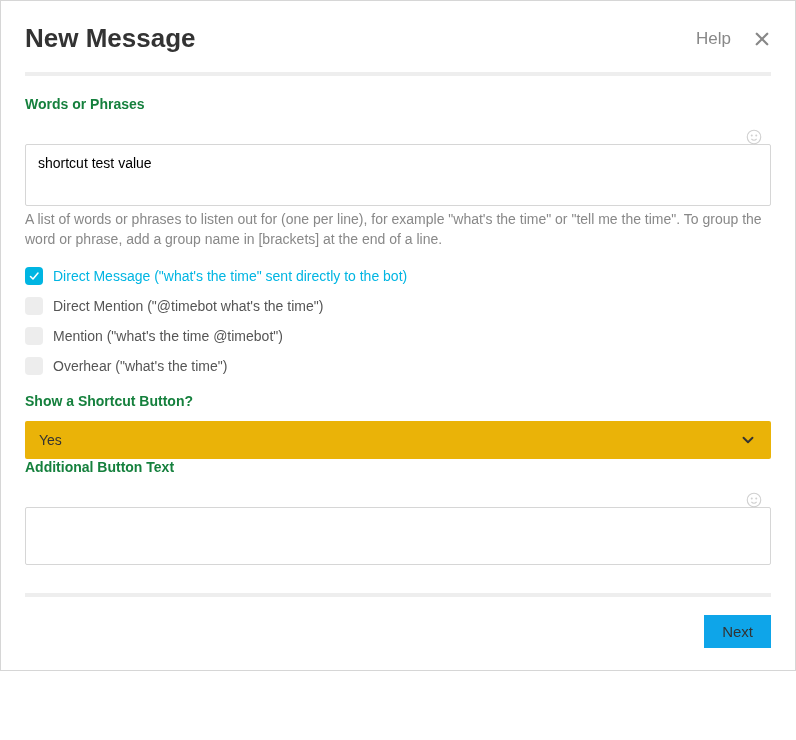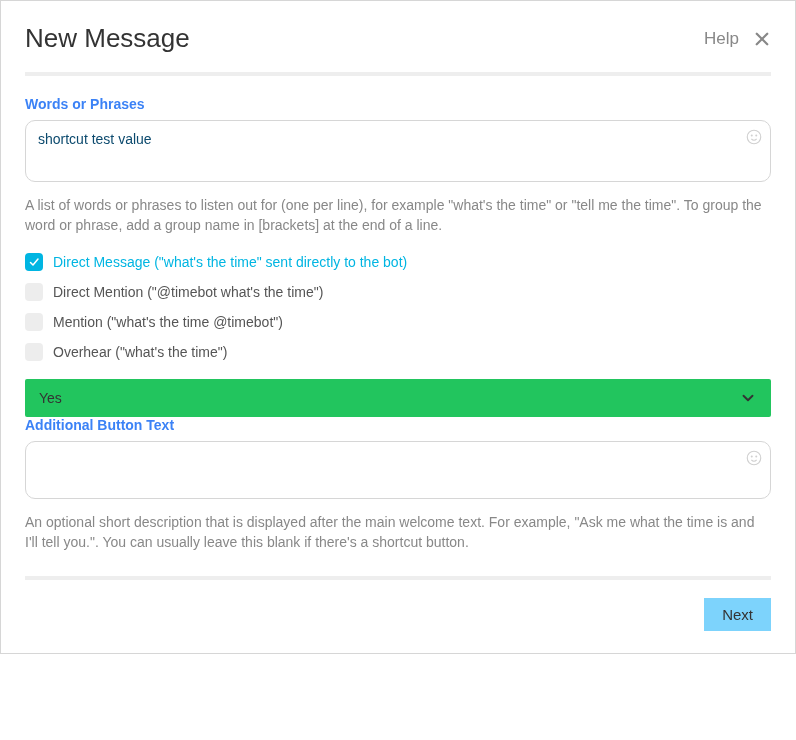--- a/index.html
+++ b/index.html
@@ -20,80 +20,81 @@
     padding: 22px 24px 22px 24px;
   }
   .header-row {
     display: flex;
     align-items: center;
     justify-content: space-between;
     margin-bottom: 18px;
   }
   .title {
     font-size: 26px;
-    font-weight: 400;
+    font-weight: 700;
     color: #333;
     margin: 0;
   }
   .header-right {
     display: flex;
     align-items: center;
-    gap: 14px;
+    gap: 22px;
   }
   .help-link {
     font-size: 17px;
     color: #888;
     cursor: pointer;
   }
   .close-icon {
     cursor: pointer;
     color: #888;
     display: inline-flex;
   }
   .close-icon svg { width: 18px; height: 18px; }
   .header-divider {
     height: 4px;
     background: #eeeeee;
     margin: 0 0 20px 0;
   }
   .section-label {
     font-size: 14px;
     font-weight: 600;
-    color: #3b82f6;
+    color: #15803d;
     margin: 0 0 8px 0;
   }
   .textarea-wrap {
     position: relative;
   }
   textarea.input {
     width: 100%;
     border: 1px solid #d6d6d6;
-    border-radius: 10px;
+    border-radius: 2px;
     padding: 10px 36px 10px 12px;
     font-size: 14px;
     font-family: inherit;
-    color: #0c4a6e;
+    color: #000000;
     resize: none;
     background: #fff;
+    margin-top: 24px;
   }
   textarea.input.tall1 { height: 62px; }
   textarea.input.tall2 { height: 58px; }
   .emoji-btn {
     position: absolute;
     right: 8px;
     top: 8px;
     cursor: pointer;
     color: #d0d0d0;
   }
   .emoji-btn svg { width: 18px; height: 18px; }
   .helper-text {
     font-size: 14px;
     color: #888;
     line-height: 1.4;
-    margin-top: 10px;
+    margin-top: 0;
     margin-bottom: 18px;
   }
   .checkbox-list {
     display: flex;
     flex-direction: column;
     gap: 12px;
     margin-bottom: 18px;
   }
   .checkbox-row {
     display: flex;
@@ -121,21 +122,21 @@
   }
   .cb-label {
     font-size: 14px;
     color: #555;
   }
   .cb-label.active {
     color: #00B5E2;
   }
   .select-box {
     width: 100%;
-    background: #22c55e;
+    background: #eab308;
     border: none;
     padding: 10px 14px;
     font-size: 14px;
     color: #333;
     display: flex;
     align-items: center;
     justify-content: space-between;
     cursor: pointer;
     border-radius: 2px;
     margin-top: 12px;
@@ -144,21 +145,21 @@
   .footer-divider {
     height: 4px;
     background: #eeeeee;
     margin: 24px 0 18px 0;
   }
   .footer-row {
     display: flex;
     justify-content: flex-end;
   }
   .next-btn {
-    background: #7dd3fc;
+    background: #0ea5e9;
     border: none;
     padding: 8px 18px;
     font-size: 15px;
     color: #333;
     cursor: pointer;
   }
 </style>
 </head>
 <body>
 
@@ -215,40 +216,40 @@
         <span class="cb-label">Mention ("what's the time @timebot")</span>
       </div>
 
       <div class="checkbox-row">
         <span class="cb"></span>
         <span class="cb-label">Overhear ("what's the time")</span>
       </div>
 
     </div>
 
+    <div class="section-label">Show a Shortcut Button?</div>
     <div class="select-box">
       <span>Yes</span>
       <svg viewBox="0 0 24 24" fill="none" stroke-linecap="round" stroke-linejoin="round">
           <polyline points="6 9 12 15 18 9"></polyline>
         </svg>
     </div>
 
     <div class="section-label">Additional Button Text</div>
     <div class="textarea-wrap">
       <textarea class="input tall2" style=""></textarea>
       <span class="emoji-btn">
         <svg viewBox="0 0 24 24" fill="none" stroke="currentColor" stroke-width="1.5">
             <circle cx="12" cy="12" r="9"></circle>
             <circle cx="9" cy="10" r="0.6" fill="currentColor"></circle>
             <circle cx="15" cy="10" r="0.6" fill="currentColor"></circle>
             <path d="M8.5 14.5c1 1.2 2.2 1.8 3.5 1.8s2.5-.6 3.5-1.8"></path>
           </svg>
       </span>
     </div>
-    <div class="helper-text" style="margin-bottom:0">An optional short description that is displayed after the main welcome text. For example, "Ask me what the time is and I'll tell you.". You can usually leave this blank if there's a shortcut button.</div>
 
     <div class="footer-divider"></div>
 
     <div class="footer-row">
       <button class="next-btn">Next</button>
     </div>
 
   </div>
 </div>
 

